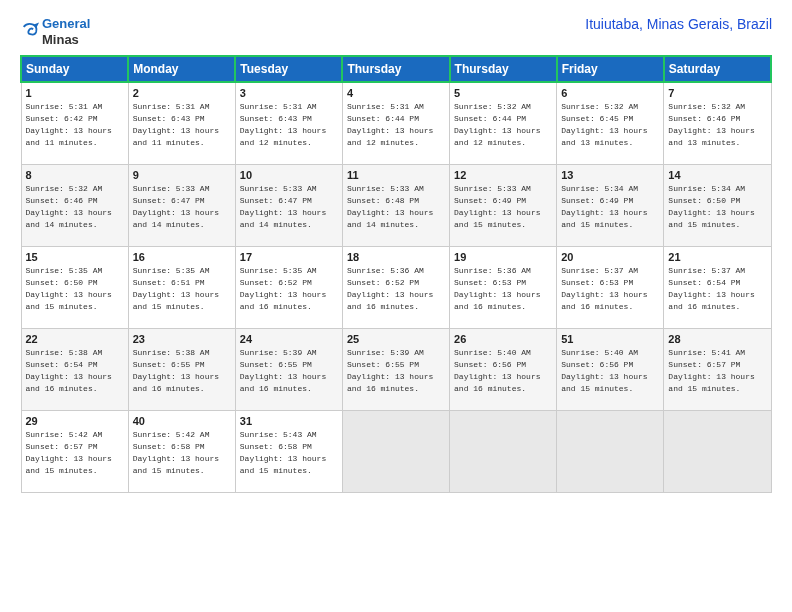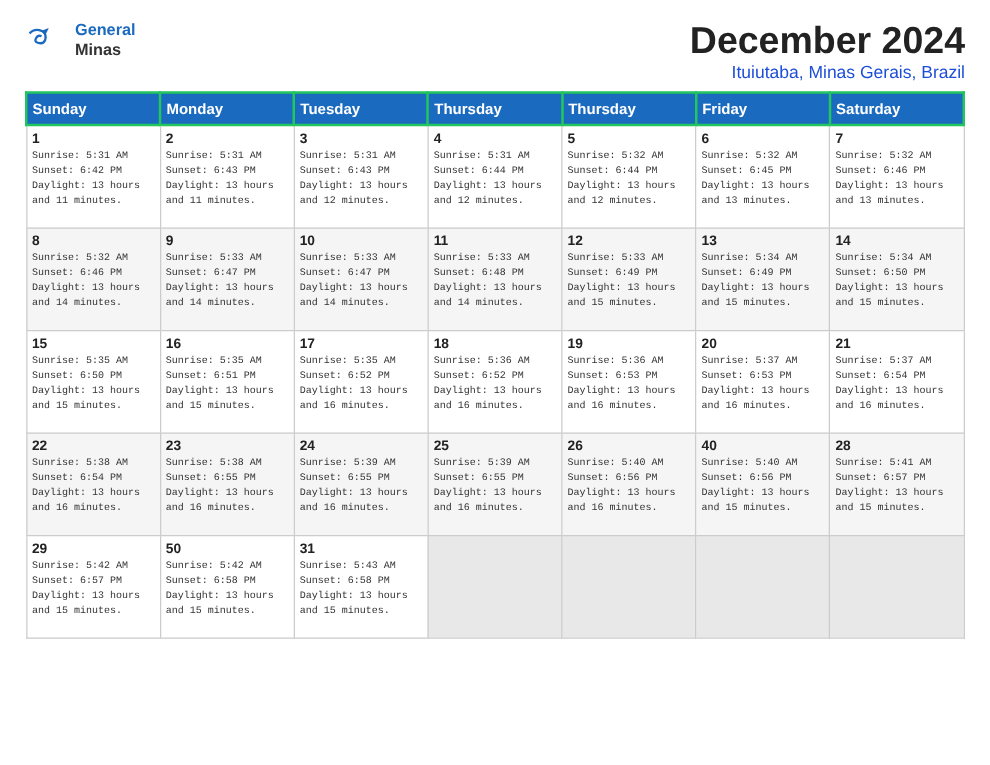--- a/index.html
+++ b/index.html
@@ -18,21 +18,21 @@
     }
     .header {
       display: flex;
       align-items: flex-start;
       justify-content: space-between;
       margin-bottom: 8px;
     }
     .logo {
       display: flex;
       align-items: center;
-      gap: 18px;
+      gap: 0;
     }
     .logo-text {
       font-size: 13px;
       font-weight: bold;
       color: #333;
       line-height: 1.2;
     }
     .logo-text span {
       color: #1a6abf;
     }
@@ -106,21 +106,20 @@
         <rect width="30" height="30" fill="white"></rect>
         <path d="M5 8 Q10 2 18 5 Q24 8 22 15 Q20 20 14 18 Q10 17 12 13 Q14 9 18 11" fill="none" stroke="#1a6abf" stroke-width="2.5"></path>
         <path d="M18 5 L26 2 L22 10 Z" fill="#1a6abf"></path>
       </svg>
       <div class="logo-text">
         <div><span>General</span></div>
         <div>Minas</div>
       </div>
     </div>
     <div class="title-block">
-      <div class="month-title">December 2024</div>
       <div class="location">Ituiutaba, Minas Gerais, Brazil</div>
     </div>
   </div>
 
   <table class="calendar">
     <thead>
       <tr>
         <th>Sunday</th>
         <th>Monday</th>
         <th>Tuesday</th>
@@ -340,21 +339,21 @@
       </td>
           <td>
         <span class="day-num">26</span>
         <div class="day-info">
           <div>Sunrise: 5:40 AM</div>
           <div>Sunset: 6:56 PM</div>
           <div>Daylight: 13 hours and 16 minutes.</div>
         </div>
       </td>
           <td>
-        <span class="day-num">40</span>
+        <span class="day-num">51</span>
         <div class="day-info">
           <div>Sunrise: 5:40 AM</div>
           <div>Sunset: 6:56 PM</div>
           <div>Daylight: 13 hours and 15 minutes.</div>
         </div>
       </td>
           <td>
         <span class="day-num">28</span>
         <div class="day-info">
           <div>Sunrise: 5:41 AM</div>
@@ -366,21 +365,21 @@
         <tr>
           <td>
         <span class="day-num">29</span>
         <div class="day-info">
           <div>Sunrise: 5:42 AM</div>
           <div>Sunset: 6:57 PM</div>
           <div>Daylight: 13 hours and 15 minutes.</div>
         </div>
       </td>
           <td>
-        <span class="day-num">50</span>
+        <span class="day-num">40</span>
         <div class="day-info">
           <div>Sunrise: 5:42 AM</div>
           <div>Sunset: 6:58 PM</div>
           <div>Daylight: 13 hours and 15 minutes.</div>
         </div>
       </td>
           <td>
         <span class="day-num">31</span>
         <div class="day-info">
           <div>Sunrise: 5:43 AM</div>

